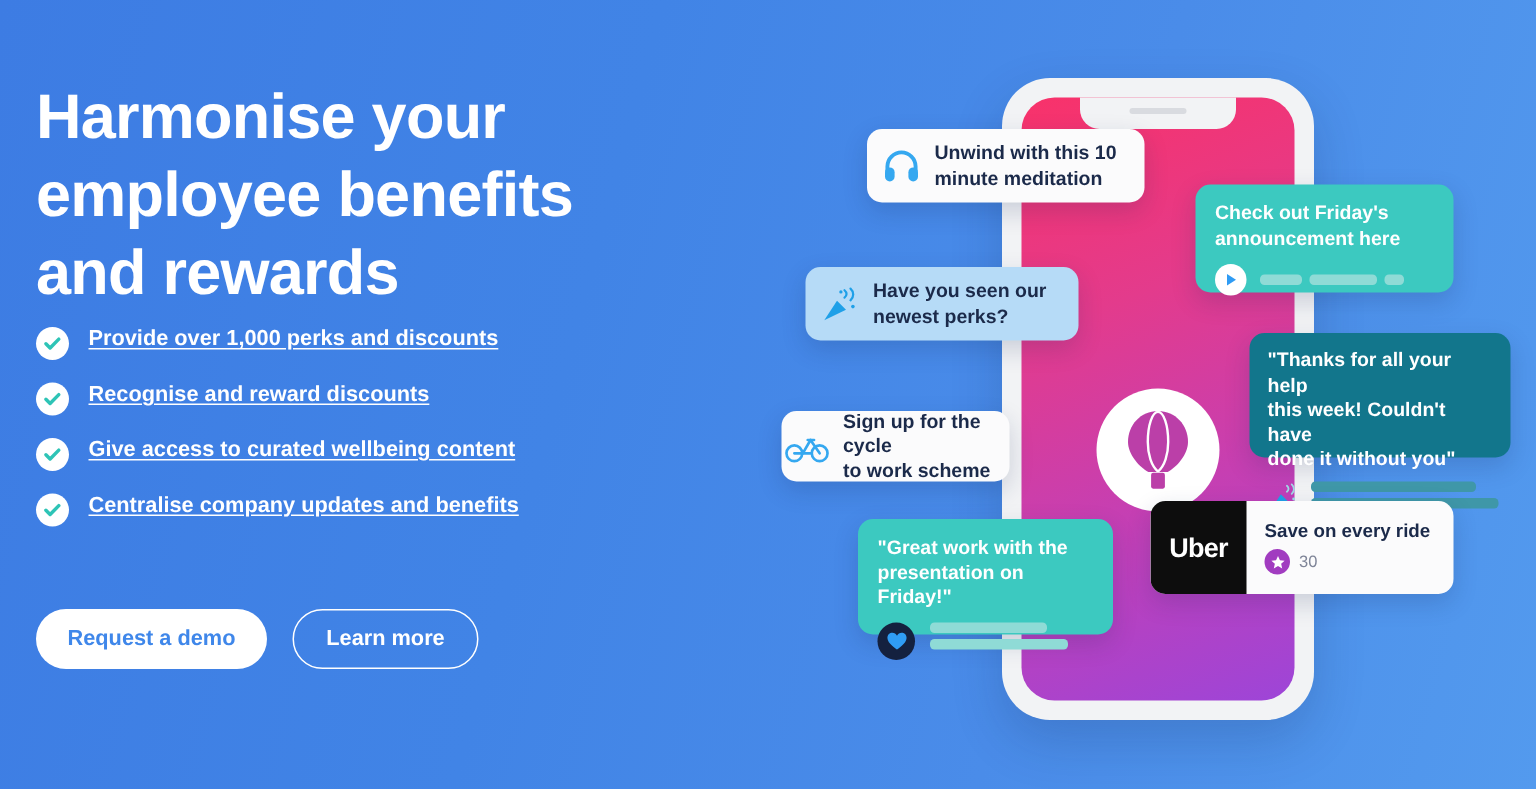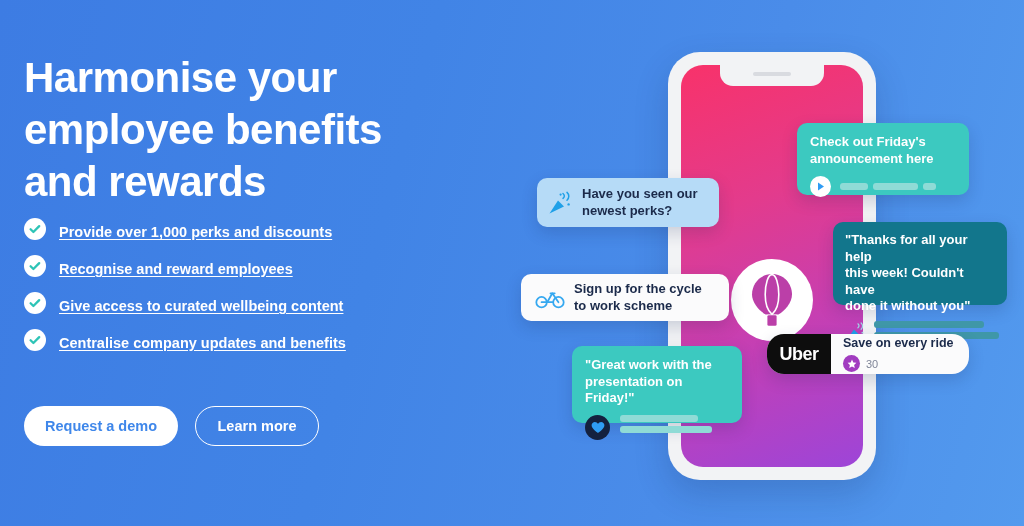--- a/index.html
+++ b/index.html
@@ -13,21 +13,21 @@
     background:linear-gradient(105deg,#3d7ce3 0%,#4184e6 38%,#4a8ce9 68%,#539aee 100%);
   }
 
   
   #left{position:absolute;left:24px;top:52px;width:430px;}
   #headline{
     color:#ffffff;font-size:42px;line-height:52px;font-weight:bold;
     letter-spacing:-0.5px;margin:0 0 10px 0;width:400px;
   }
   .bullets{list-style:none;margin:0;padding:0;}
-  .bullet{display:flex;align-items:flex-end;margin-bottom:15px;}
+  .bullet{display:flex;align-items:flex-start;margin-bottom:15px;}
   .check-circle{
     width:22px;height:22px;border-radius:50%;background:#ffffff;
     display:flex;align-items:center;justify-content:center;flex:0 0 22px;
     margin-right:13px;
   }
   .check-circle svg{display:block;}
   .bullet-link{
     color:#ffffff;font-size:14.5px;font-weight:bold;
     text-decoration:underline;text-underline-offset:2px;cursor:pointer;
     white-space:nowrap;
@@ -76,23 +76,23 @@
   .card-text-light{color:#ffffff;font-size:13px;font-weight:bold;line-height:16.5px;}
   .row{display:flex;align-items:center;}
   .ph-bar{height:7px;border-radius:3px;background:#8fdbd6;}
   .ph-bar-dark{height:7px;border-radius:3px;background:#3f97a8;}
 
   
   #card-meditation{left:578px;top:86px;width:185px;height:49px;padding:8px 10px;}
   #card-announcement{left:797px;top:123px;width:172px;height:72px;padding:11px 13px;}
   #card-perks{left:537px;top:178px;width:182px;height:49px;padding:8px 10px;}
   #card-thanks{left:833px;top:222px;width:174px;height:83px;padding:10px 12px;}
-  #card-cycle{left:521px;top:274px;width:208px;height:47px;padding:7px 14px;}
+  #card-cycle{left:521px;top:274px;width:152px;height:47px;padding:7px 2px;}
   #card-greatwork{left:572px;top:346px;width:170px;height:77px;padding:11px 13px;}
-  #card-uber{left:767px;top:334px;width:202px;height:40px;padding:0;overflow:hidden;display:flex;align-items:stretch;border-radius:17px;}
+  #card-uber{left:767px;top:334px;width:202px;height:62px;padding:0;overflow:hidden;display:flex;align-items:stretch;}
   #uber-logo{width:64px;background:#0d0d0d;display:flex;align-items:center;justify-content:center;
              color:#ffffff;font-size:18px;font-weight:bold;letter-spacing:-0.5px;}
   #uber-body{flex:1;display:flex;flex-direction:column;justify-content:center;padding-left:12px;}
   #uber-title{color:#1b2a4a;font-size:12.5px;font-weight:bold;}
   #uber-points-row{display:flex;align-items:center;margin-top:5px;}
   #uber-star{width:17px;height:17px;border-radius:50%;background:#a13cc0;
              display:flex;align-items:center;justify-content:center;margin-right:6px;}
   #uber-count{color:#7f8598;font-size:11px;}
   .icon-box{flex:0 0 auto;display:flex;align-items:center;justify-content:center;margin-right:9px;}
   #play-btn{width:21px;height:21px;border-radius:50%;background:#ffffff;
@@ -119,21 +119,21 @@
         </span>
         <span class="bullet-link">Provide over 1,000 perks and discounts</span>
       </li>
 
       <li class="bullet">
         <span class="check-circle">
           <svg width="14" height="14" viewBox="0 0 14 14">
               <path d="M2.6 7.2 L5.4 10 L11.2 4.1" stroke="#2ec4b6" stroke-width="2.3" fill="none" stroke-linecap="round" stroke-linejoin="round"></path>
             </svg>
         </span>
-        <span class="bullet-link">Recognise and reward employees</span>
+        <span class="bullet-link">Recognise and reward discounts</span>
       </li>
 
       <li class="bullet">
         <span class="check-circle">
           <svg width="14" height="14" viewBox="0 0 14 14">
               <path d="M2.6 7.2 L5.4 10 L11.2 4.1" stroke="#2ec4b6" stroke-width="2.3" fill="none" stroke-linecap="round" stroke-linejoin="round"></path>
             </svg>
         </span>
         <span class="bullet-link">Give access to curated wellbeing content</span>
       </li>
@@ -167,20 +167,33 @@
           <path d="M24 2 C12 2 4 11.5 4 22.5 C4 31 12 39 18 42.5 L30 42.5 C36 39 44 31 44 22.5 C44 11.5 36 2 24 2 Z M24 6.2 C27.2 6.2 29.4 13.4 29.4 22.5 C29.4 30.2 27.4 38 24 40.8 C20.6 38 18.6 30.2 18.6 22.5 C18.6 13.4 20.8 6.2 24 6.2 Z" opacity="0.0"></path>
         </g>
         <path d="M24 2 C12.4 2 4 11.4 4 22.6 C4 30.8 11.2 39 17.6 42.6 L30.4 42.6 C36.8 39 44 30.8 44 22.6 C44 11.4 35.6 2 24 2 Z" fill="#bb3fa8"></path>
         <path d="M24 2.6 C20.2 2.6 17.2 11.4 17.2 22.6 C17.2 31 19.6 38.8 24 42.4 C28.4 38.8 30.8 31 30.8 22.6 C30.8 11.4 27.8 2.6 24 2.6 Z" fill="none" stroke="#ffffff" stroke-width="1.6"></path>
         <path d="M19 42.8 L24 48 L29 42.8" fill="#ffffff"></path>
         <rect x="19.4" y="43.2" width="9.2" height="10.6" rx="1.4" fill="#bb3fa8"></rect>
       </svg>
     </div>
   </div>
 
+  <div class="card card-white row" id="card-meditation">
+    <span class="icon-box">
+      <svg width="26" height="26" viewBox="0 0 26 26">
+        <path d="M3.6 16 V13 A9.4 9.4 0 0 1 22.4 13 V16" stroke="#35a8f0" stroke-width="2.6" fill="none" stroke-linecap="round"></path>
+        <rect x="2" y="13.6" width="6.4" height="9.4" rx="3.2" fill="#35a8f0"></rect>
+        <rect x="17.6" y="13.6" width="6.4" height="9.4" rx="3.2" fill="#35a8f0"></rect>
+      </svg>
+    </span>
+    <span class="card-text-dark">
+      <span>Unwind with this 10</span><br>
+      <span>minute meditation</span>
+    </span>
+  </div>
 
   <div class="card card-teal" id="card-announcement">
     <div class="card-text-light">
       <span>Check out Friday's</span><br>
       <span>announcement here</span>
     </div>
     <div class="row" style="margin-top:9px;">
       <span id="play-btn">
         <svg width="11" height="11" viewBox="0 0 11 11">
             <path d="M3 1.6 L9 5.5 L3 9.4 Z" fill="#2f9cf4"></path>

